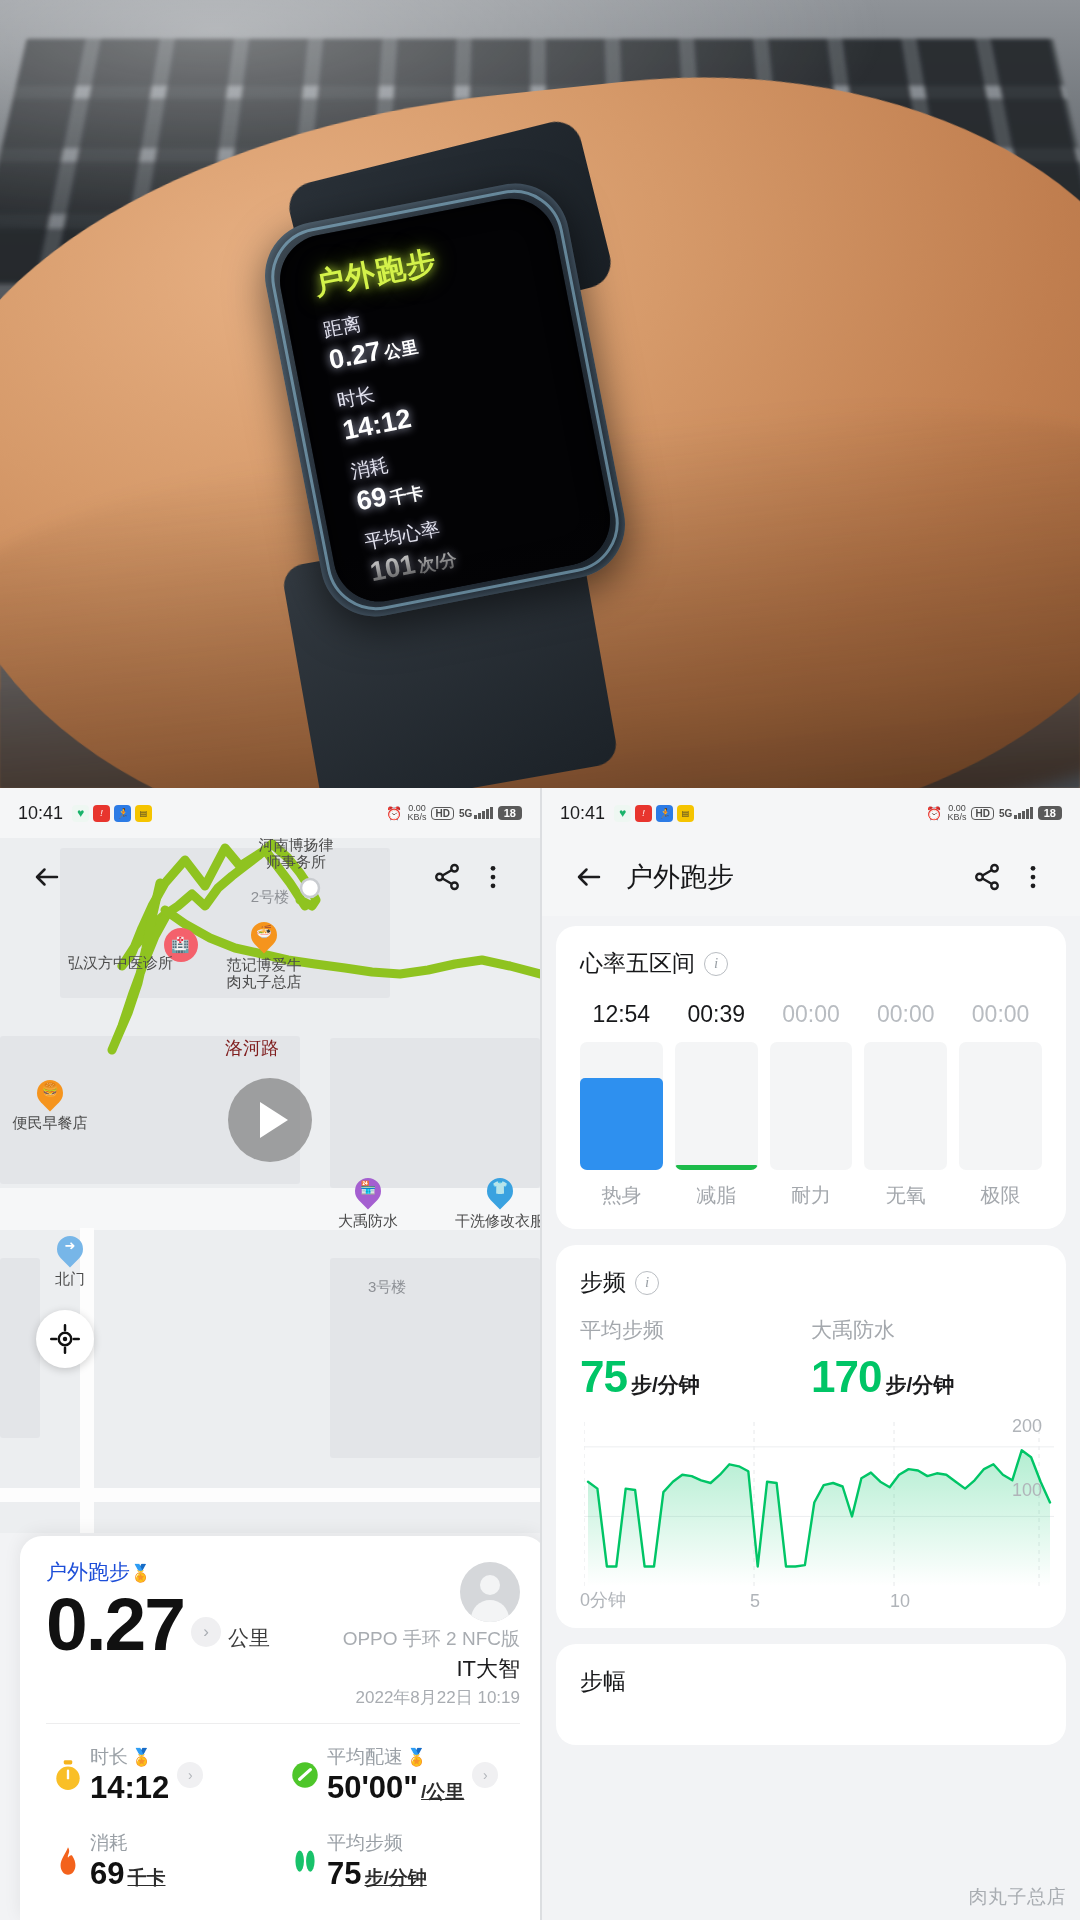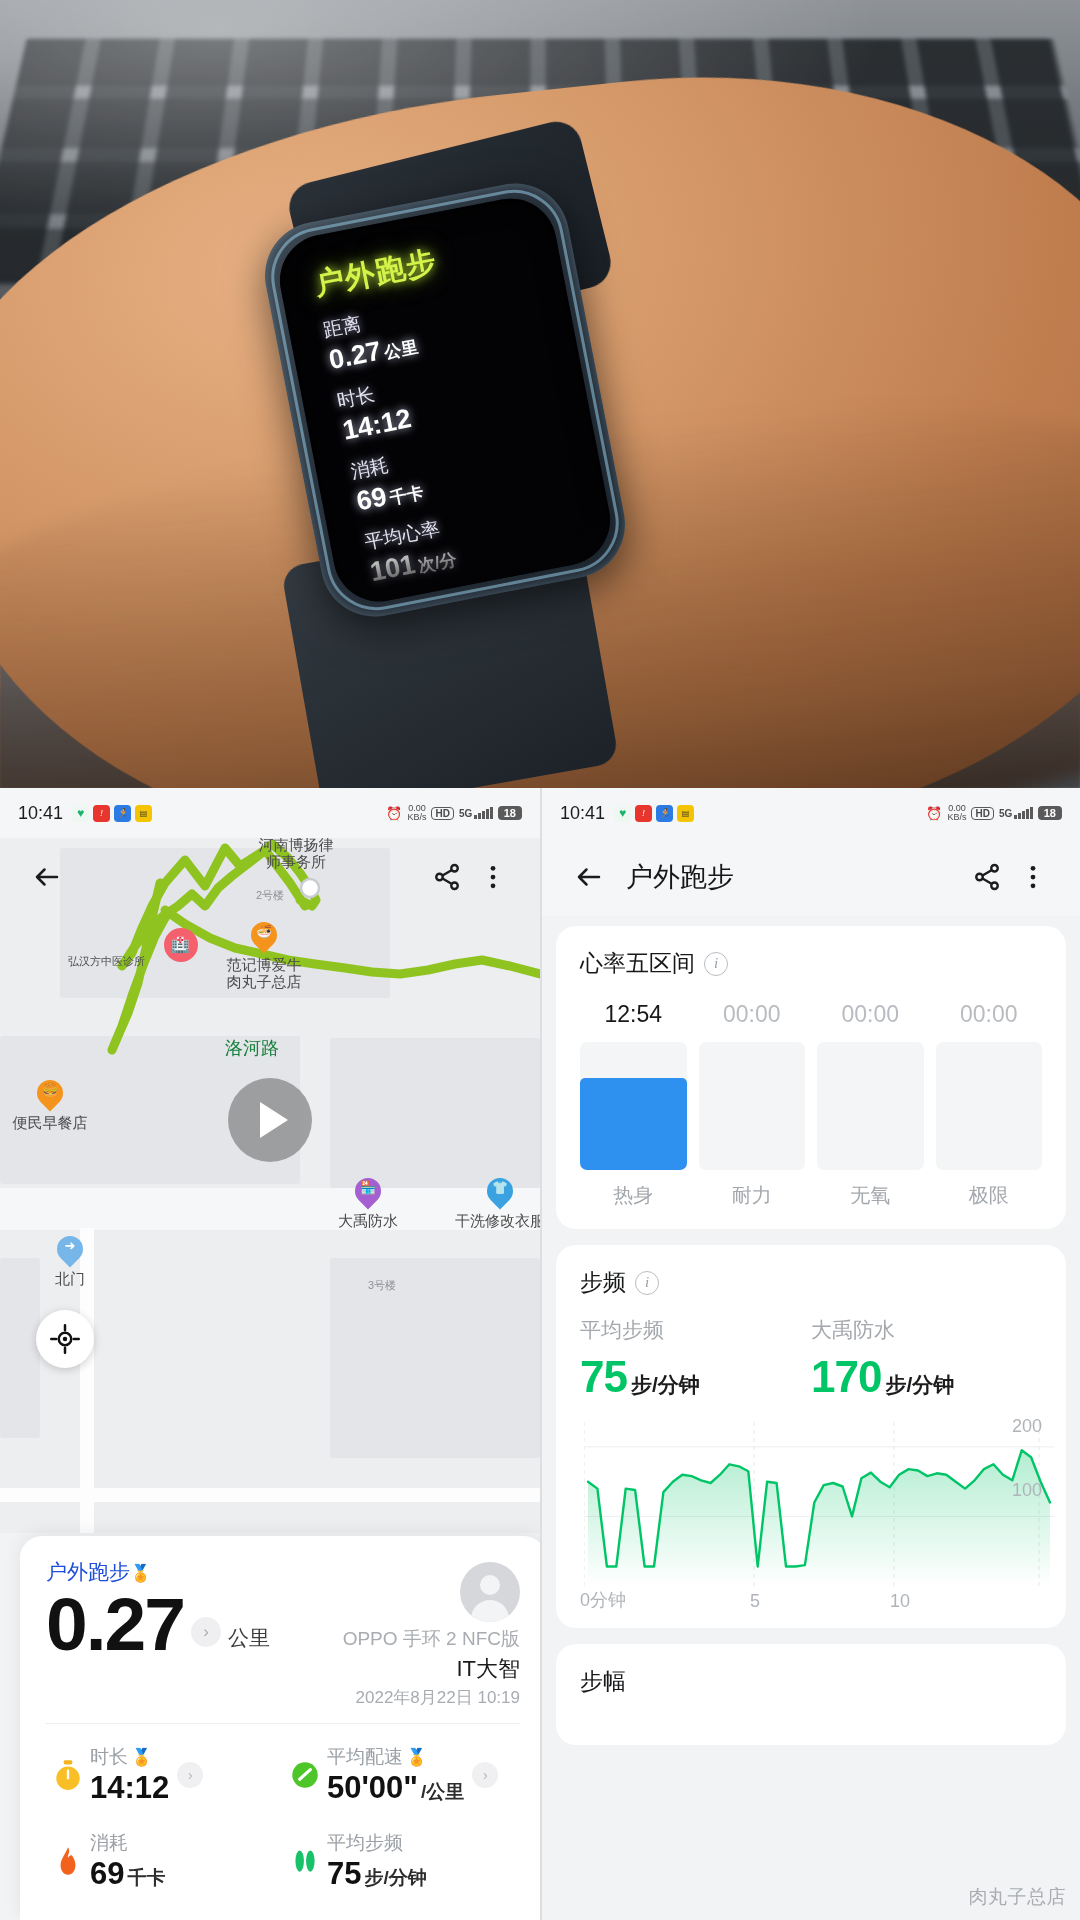--- a/index.html
+++ b/index.html
@@ -108,21 +108,21 @@
   .poi .pin { width:26px; height:34px; margin:0 auto 1px; position:relative; }
   .poi .pin::before { content:''; position:absolute; left:0; top:0; width:26px; height:26px;
     border-radius:50% 50% 50% 0; transform:rotate(-45deg); }
   .poi .pin span { position:absolute; left:0; top:3px; width:26px; text-align:center;
     font-size:13px; color:#fff; z-index:2; }
   .pin.p-blue::before { background:#2f8fe8; }
   .pin.p-orange::before { background:#f5941d; }
   .pin.p-purple::before { background:#a45fd0; }
   .pin.p-cyan::before { background:#3aa2e0; }
   .pin.p-lblue::before { background:#77b6e8; }
-  .poi-flat { position:absolute; font-size:11px; color:#8d9095; }
+  .poi-flat { position:absolute; font-size:15px; color:#8d9095; }
   .dot-red { position:absolute; width:34px; height:34px; border-radius:50%;
     background:#f4616c; color:#fff; font-size:15px; text-align:center; line-height:34px;}
   .play-btn { position:absolute; width:84px; height:84px; border-radius:50%;
     background:rgba(130,130,130,.72); display:flex; align-items:center; justify-content:center; }
   .play-btn::after { content:''; border-left:28px solid #fff; border-top:18px solid transparent;
     border-bottom:18px solid transparent; margin-left:7px; }
   .loc-btn { position:absolute; width:58px; height:58px; border-radius:50%; background:#fff;
     box-shadow:0 2px 8px rgba(0,0,0,.18); display:flex; align-items:center; justify-content:center;}
   .loc-btn svg { width:30px; height:30px; }
   .topbar-l { position:absolute; left:0; top:50px; width:540px; height:78px; display:flex;
@@ -151,21 +151,21 @@
   .sm-dev { font-size:19px; color:#a8acb1; white-space:nowrap; }
   .sm-user { font-size:22px; color:#1c1c1e; margin-top:2px; white-space:nowrap; }
   .sm-date { font-size:17px; color:#a8acb1; margin-top:2px; white-space:nowrap; }
   .sm-div { height:1px; background:#ededee; margin:14px 0 6px; }
   .sm-grid { display:flex; flex-wrap:wrap; }
   .sm-cell { width:50%; display:flex; align-items:center; padding:14px 0 10px; }
   .sm-ico { width:44px; flex:0 0 44px; display:flex; align-items:center; justify-content:center;}
   .sm-ico svg { width:34px; height:34px; }
   .sm-lbl { font-size:19px; color:#9aa0a6; display:flex; align-items:center; gap:3px; }
   .sm-v { font-size:31px; font-weight:800; color:#111; display:flex; align-items:baseline; }
-  .sm-v .u2 { font-size:19px; font-weight:700; color:#2d2d2d; margin-left:3px; }
+  .sm-v .u2 { font-size:19px; font-weight:700; color:#2d2d2d; margin-left:3px;text-decoration:underline; }
   .chev-sm { width:26px; height:26px; border-radius:50%; background:#f0f0f2; color:#b2b6bb;
     font-size:14px; display:flex; align-items:center; justify-content:center; margin-left:8px;
     align-self:center; }
   .medal { font-size:17px; }
 
   
   .topbar-r { height:78px; display:flex; align-items:center; padding:0 24px; background:#f5f6f7; }
   .tb-title { font-size:27px; color:#17181a; margin-left:14px; }
   .rbody { background:#f2f3f5; padding:10px 14px 0; height:1004px; overflow:hidden; }
   .card { background:#fff; border-radius:20px; padding:22px 24px 20px; margin-bottom:16px; }
@@ -272,21 +272,21 @@
         <div class="dot-red" style="left:164px;top:140px;">🏥</div>
         <div class="poi-flat" style="left:68px;top:166px;color:#4b4b4b;">弘汉方中医诊所</div>
 
         <div class="poi" style="left:264px;top:134px;">
           <div class="pin p-orange">
               <span>🍜</span>
             </div>
           <div>范记博爱牛<br>肉丸子总店</div>
         </div>
 
-        <div class="poi-flat" style="left:225px;top:248px;font-size:18px;color:#15803d;">洛河路</div>
+        <div class="poi-flat" style="left:225px;top:248px;font-size:18px;color:#7f1d1d;">洛河路</div>
 
         <div class="poi" style="left:50px;top:292px;">
           <div class="pin p-orange">
               <span>🍔</span>
             </div>
           <div>便民早餐店</div>
         </div>
 
         <div class="play-btn" style="left:228px;top:290px;"></div>
 
@@ -534,20 +534,27 @@
           </div>
           <div class="hrz" id="hrz">
               <div class="hrz-col">
                 <div class="hrz-t">12:54</div>
                 <div class="hrz-bar">
                   <div class="hrz-fill" style="height: 92.16px; background: rgb(46, 144, 239);"></div>
                 </div>
                 <div class="hrz-n">热身</div>
               </div>
               <div class="hrz-col">
+                <div class="hrz-t">00:39</div>
+                <div class="hrz-bar">
+                  <div class="hrz-fill" style="height: 5.12px; background: rgb(28, 187, 74);"></div>
+                </div>
+                <div class="hrz-n">减脂</div>
+              </div>
+              <div class="hrz-col">
                 <div class="hrz-t dim">00:00</div>
                 <div class="hrz-bar"></div>
                 <div class="hrz-n">耐力</div>
               </div>
               <div class="hrz-col">
                 <div class="hrz-t dim">00:00</div>
                 <div class="hrz-bar"></div>
                 <div class="hrz-n">无氧</div>
               </div>
               <div class="hrz-col">

